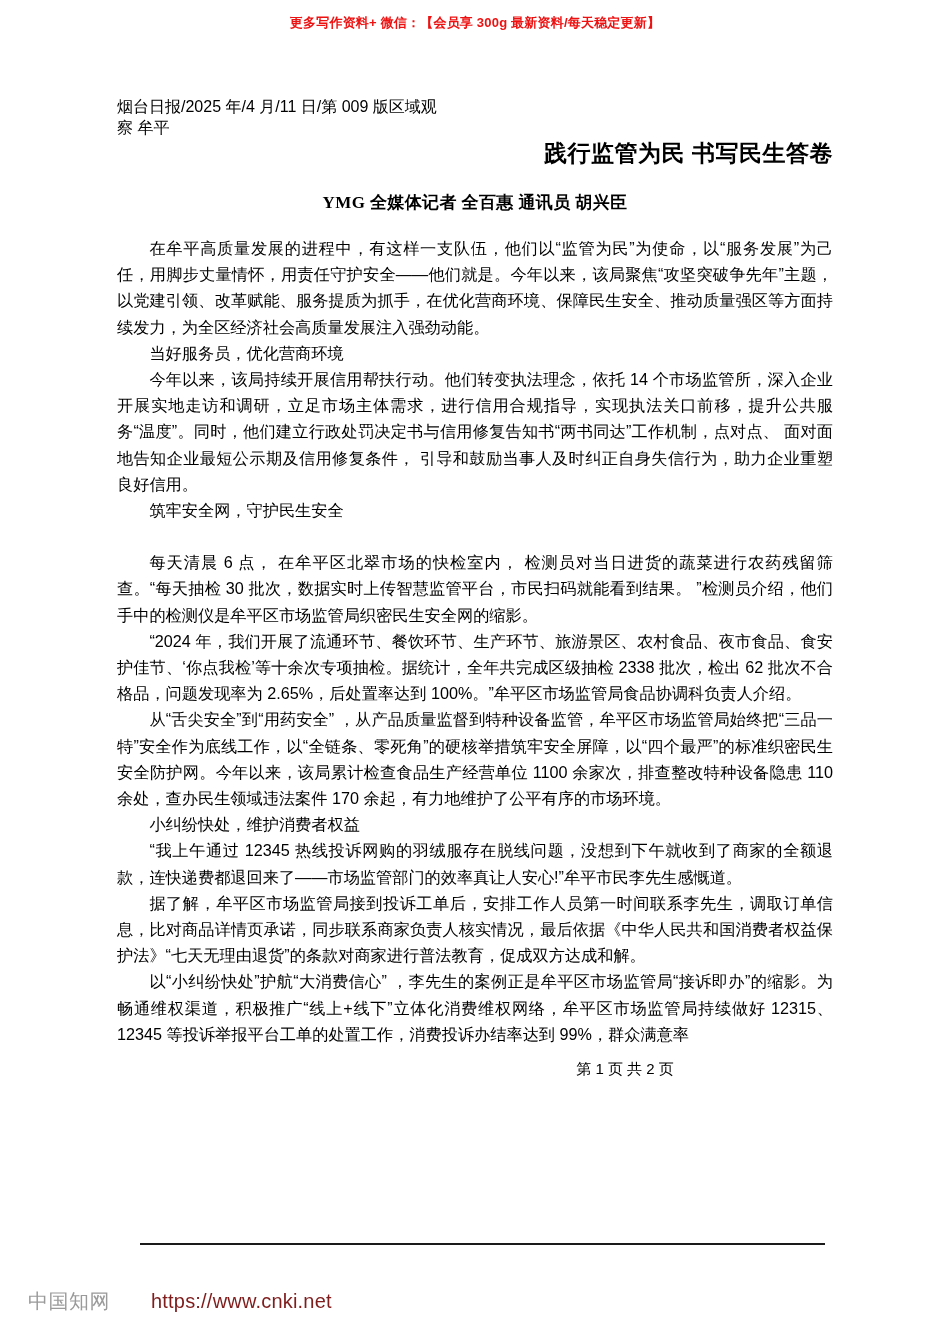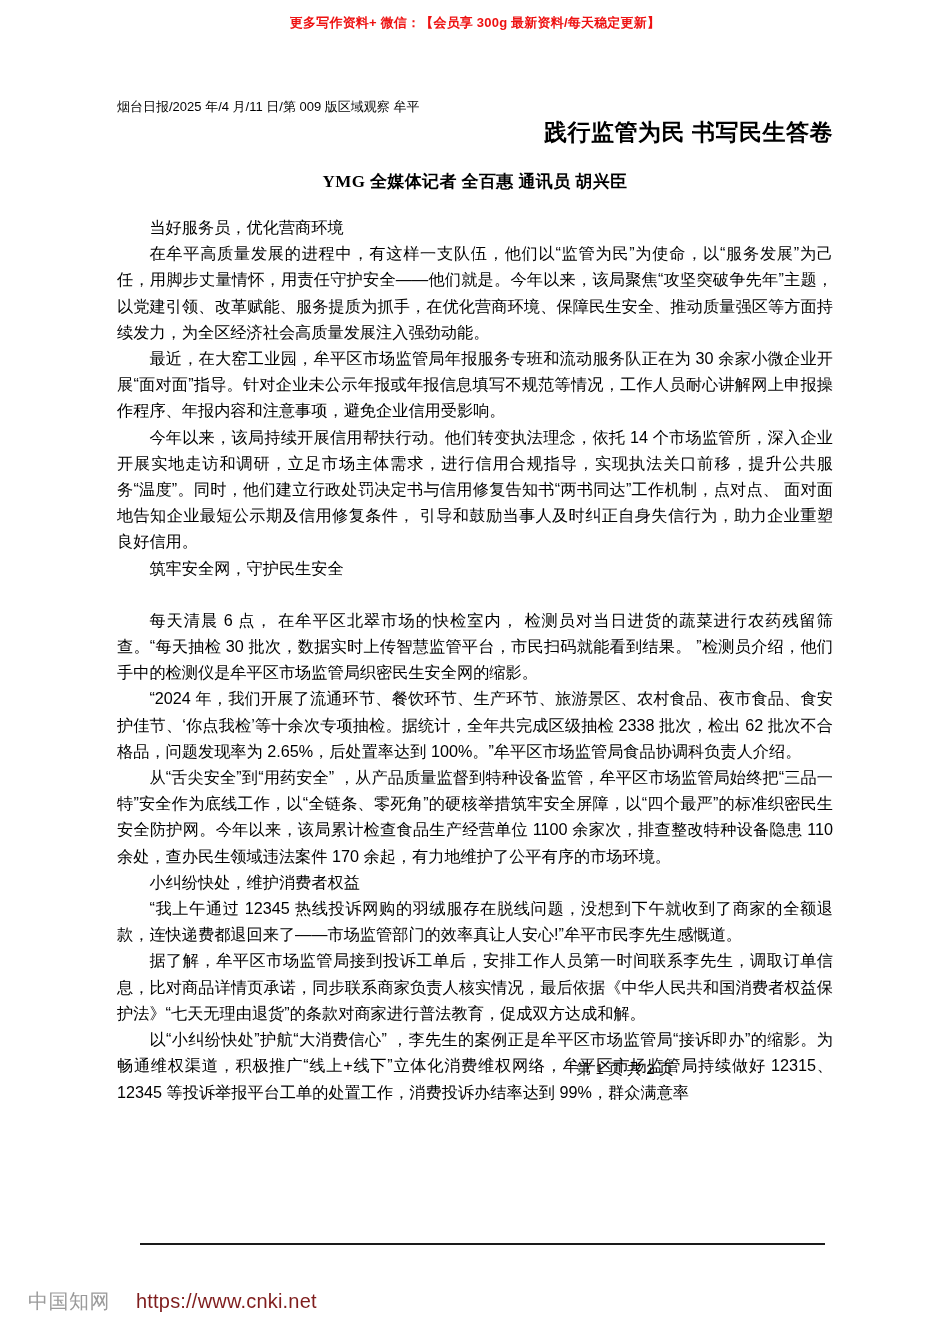--- a/index.html
+++ b/index.html
@@ -42,21 +42,21 @@
   
   .doc {
     position: absolute;
     left: 117px;
     top: 96px;
     width: 716px;
   }
 
   .source-line {
     font-family: "Liberation Sans", "DejaVu Sans", sans-serif;
-    font-size: 13px;
+    font-size: 16px;
     line-height: 21px;
     color: #000;
     width: 330px;
   }
 
   .title {
     text-align: right;
     font-family: "Liberation Sans", "DejaVu Sans", sans-serif;
     font-weight: bold;
     font-size: 23px;
@@ -118,21 +118,21 @@
     width: 685px;
     height: 2px;
     background: #1a1a1a;
   }
   .cnki {
     position: absolute;
     left: 28px;
     top: 1288px;
     display: flex;
     align-items: center;
-    gap: 26px;
+    gap: 41px;
   }
   .cnki-logo {
     font-family: "Liberation Sans", "DejaVu Sans", sans-serif;
     font-size: 20px;
     color: #9a9a9a;
     letter-spacing: 0.5px;
     white-space: nowrap;
   }
   .cnki-url {
     font-family: "Liberation Sans", "DejaVu Sans", sans-serif;
@@ -152,23 +152,22 @@
   <div class="doc">
 
     <div class="source-line">烟台日报/2025 年/4 月/11 日/第 009 版区域观察 牟平</div>
 
     <div class="title">践行监管为民  书写民生答卷</div>
 
 
     <div class="byline">YMG 全媒体记者  全百惠 通讯员 胡兴臣</div>
 
     <div class="body-text">
+      <p>在牟平高质量发展的进程中，有这样一支队伍，他们以“监管为民”为使命，以“服务发展”为己任，用脚步丈量情怀，用责任守护安全——他们就是。今年以来，该局聚焦“攻坚突破争先年”主题，以党建引领、改革赋能、服务提质为抓手，在优化营商环境、保障民生安全、推动质量强区等方面持续发力，为全区经济社会高质量发展注入强劲动能。</p>
       <p>当好服务员，优化营商环境</p>
-      <p>在牟平高质量发展的进程中，有这样一支队伍，他们以“监管为民”为使命，以“服务发展”为己任，用脚步丈量情怀，用责任守护安全——他们就是。今年以来，该局聚焦“攻坚突破争先年”主题，以党建引领、改革赋能、服务提质为抓手，在优化营商环境、保障民生安全、推动质量强区等方面持续发力，为全区经济社会高质量发展注入强劲动能。</p>
-      <p>最近，在大窑工业园，牟平区市场监管局年报服务专班和流动服务队正在为 30 余家小微企业开展“面对面”指导。针对企业未公示年报或年报信息填写不规范等情况，工作人员耐心讲解网上申报操作程序、年报内容和注意事项，避免企业信用受影响。</p>
       <p>今年以来，该局持续开展信用帮扶行动。他们转变执法理念，依托 14 个市场监管所，深入企业开展实地走访和调研，立足市场主体需求，进行信用合规指导，实现执法关口前移，提升公共服务“温度”。同时，他们建立行政处罚决定书与信用修复告知书“两书同达”工作机制，点对点、 面对面地告知企业最短公示期及信用修复条件， 引导和鼓励当事人及时纠正自身失信行为，助力企业重塑良好信用。</p>
       <p class="blank-after">筑牢安全网，守护民生安全</p>
       <p>每天清晨 6 点， 在牟平区北翠市场的快检室内， 检测员对当日进货的蔬菜进行农药残留筛查。“每天抽检 30 批次，数据实时上传智慧监管平台，市民扫码就能看到结果。 ”检测员介绍，他们手中的检测仪是牟平区市场监管局织密民生安全网的缩影。</p>
       <p>“2024 年，我们开展了流通环节、餐饮环节、生产环节、旅游景区、农村食品、夜市食品、食安护佳节、‘你点我检’等十余次专项抽检。据统计，全年共完成区级抽检 2338 批次，检出 62 批次不合格品，问题发现率为 2.65%，后处置率达到 100%。”牟平区市场监管局食品协调科负责人介绍。</p>
       <p>从“舌尖安全”到“用药安全” ，从产品质量监督到特种设备监管，牟平区市场监管局始终把“三品一特”安全作为底线工作，以“全链条、零死角”的硬核举措筑牢安全屏障，以“四个最严”的标准织密民生安全防护网。今年以来，该局累计检查食品生产经营单位 1100 余家次，排查整改特种设备隐患 110 余处，查办民生领域违法案件 170 余起，有力地维护了公平有序的市场环境。</p>
       <p>小纠纷快处，维护消费者权益</p>
       <p>“我上午通过 12345 热线投诉网购的羽绒服存在脱线问题，没想到下午就收到了商家的全额退款，连快递费都退回来了——市场监管部门的效率真让人安心!”牟平市民李先生感慨道。</p>
       <p>据了解，牟平区市场监管局接到投诉工单后，安排工作人员第一时间联系李先生，调取订单信息，比对商品详情页承诺，同步联系商家负责人核实情况，最后依据《中华人民共和国消费者权益保护法》“七天无理由退货”的条款对商家进行普法教育，促成双方达成和解。</p>
       <p>以“小纠纷快处”护航“大消费信心” ，李先生的案例正是牟平区市场监管局“接诉即办”的缩影。为畅通维权渠道，积极推广“线上+线下”立体化消费维权网络，牟平区市场监管局持续做好 12315、12345 等投诉举报平台工单的处置工作，消费投诉办结率达到 99%，群众满意率</p>
     </div>

